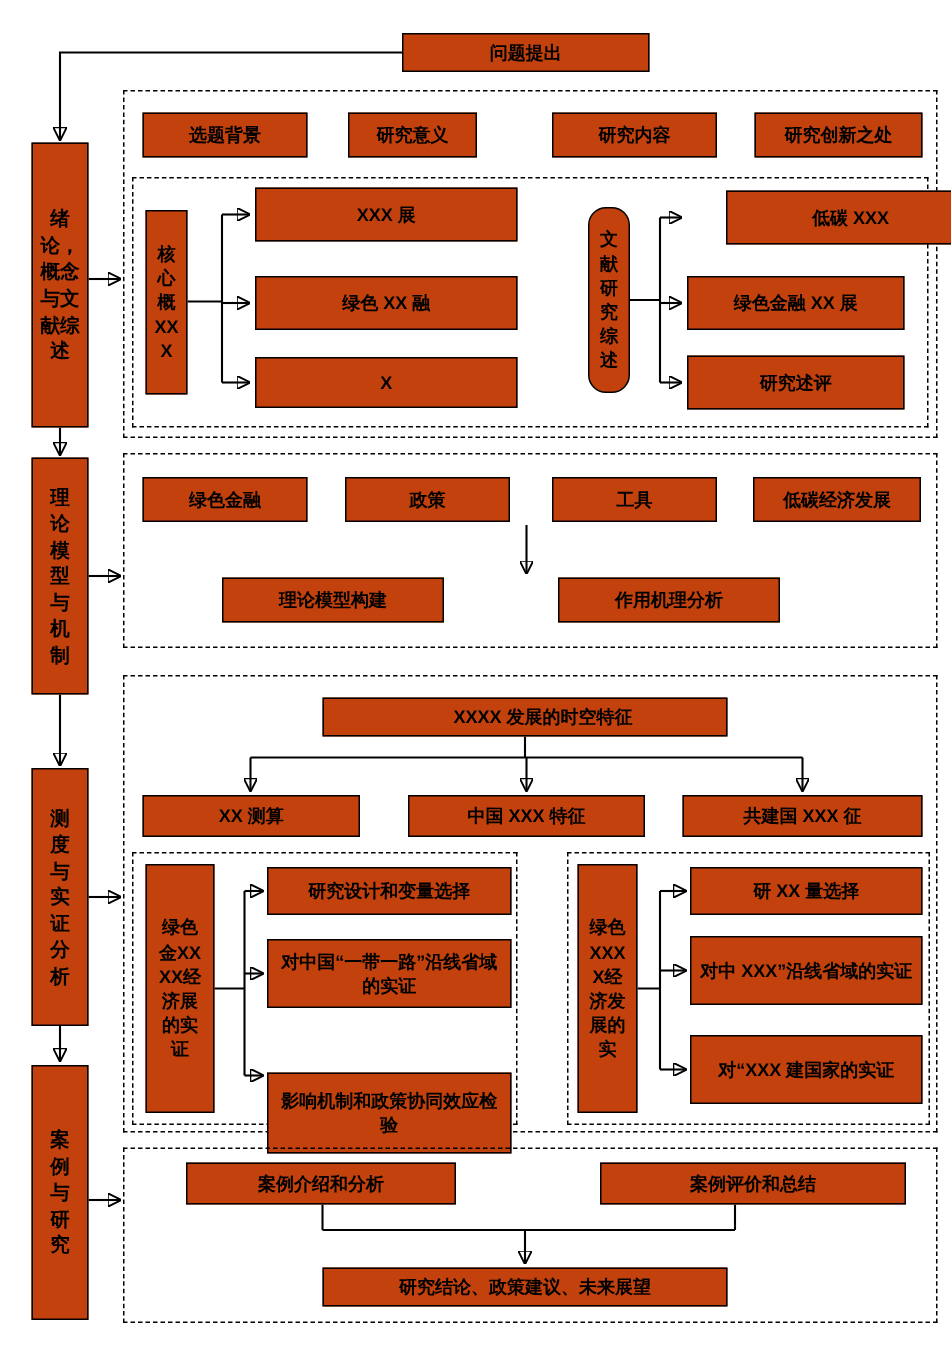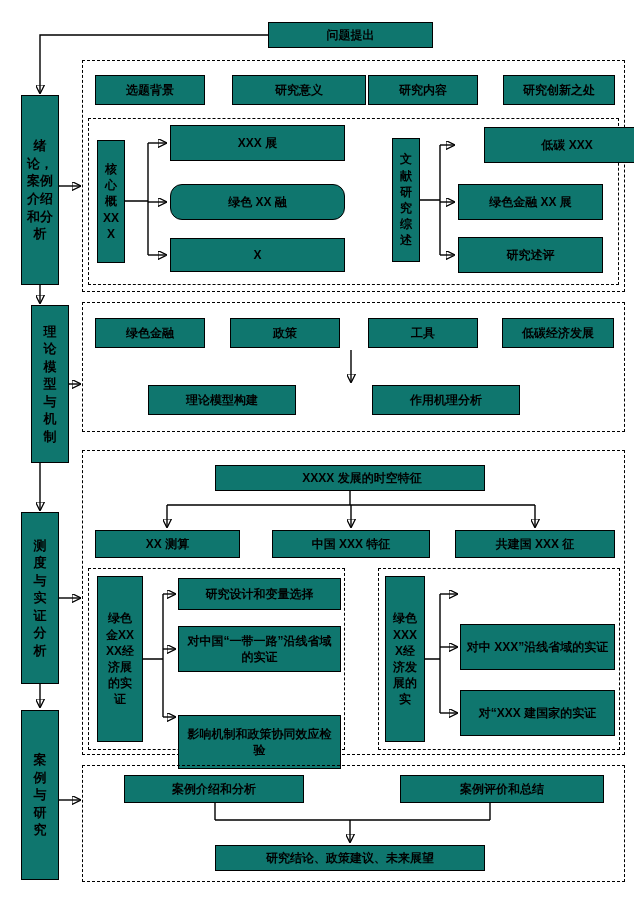--- a/index.html
+++ b/index.html
@@ -8,21 +8,21 @@
     position: relative;
     width: 634px;
     height: 899px;
     background: #ffffff;
     overflow: hidden;
   }
   .box {
     position: absolute;
     box-sizing: border-box;
     border: 1.5px solid #000;
-    background: #0f766e;
+    background: #c2410c;
     display: flex;
     align-items: center;
     justify-content: center;
     text-align: center;
     font-size: 12px;
     font-weight: bold;
     line-height: 1.35;
     padding: 2px 4px;
   }
   .vbox { word-break: break-all; }
@@ -94,40 +94,40 @@
     <line x1="440" y1="594" x2="457" y2="594" marker-end="url(#arw)"></line>
     <line x1="440" y1="647" x2="457" y2="647" marker-end="url(#arw)"></line>
     <line x1="440" y1="713" x2="457" y2="713" marker-end="url(#arw)"></line>
 
     <path d="M215,803 V820 M490,803 V820 M215,820 H490"></path>
     <line x1="350" y1="820" x2="350" y2="842" marker-end="url(#arw)"></line>
   </svg>
 
   <div class="box" style="left:268px; top:22px; width:165px; height:26px;">问题提出</div>
 
-  <div class="box vbox chapter" style="left:21px; top:95px; width:38px; height:190px;">绪论，案例介绍和分析</div>
-  <div class="box vbox chapter" style="left:31px; top:305px; width:38px; height:158px;">理论模型与机制</div>
+  <div class="box vbox chapter" style="left:21px; top:95px; width:38px; height:190px;">绪论，概念与文献综述</div>
+  <div class="box vbox chapter" style="left:21px; top:305px; width:38px; height:158px;">理论模型与机制</div>
   <div class="box vbox chapter" style="left:21px; top:512px; width:38px; height:172px;">测度与实证分析</div>
   <div class="box vbox chapter" style="left:21px; top:710px; width:38px; height:170px;text-align:center;">案例与研究</div>
 
   <div class="dashed" style="left:82px; top:60px; width:543px; height:232px;"></div>
 
   <div class="box" style="left:95px;  top:75px; width:110px; height:30px;">选题背景</div>
-  <div class="box" style="left:232px; top:75px; width:134px; height:30px;">研究意义</div>
+  <div class="box" style="left:232px; top:75px; width:86px; height:30px;">研究意义</div>
   <div class="box" style="left:368px; top:75px; width:110px; height:30px;">研究内容</div>
   <div class="box" style="left:503px; top:75px; width:112px; height:30px;">研究创新之处</div>
 
   <div class="dashed" style="left:88px; top:118px; width:531px; height:167px;"></div>
 
   <div class="box vbox" style="left:97px; top:140px; width:28px; height:123px; padding:2px 5px;">核心概XXX</div>
   <div class="box" style="left:170px; top:125px; width:175px; height:36px;">XXX 展</div>
-  <div class="box" style="left:170px; top:184px; width:175px; height:36px;border-radius:12px;">绿色 XX 融</div>
+  <div class="box" style="left:170px; top:184px; width:175px; height:36px;">绿色 XX 融</div>
   <div class="box" style="left:170px; top:238px; width:175px; height:34px;">X</div>
 
-  <div class="box vbox" style="left:392px; top:138px; width:28px; height:124px; padding:2px 5px;">文献研究综述</div>
+  <div class="box vbox" style="left:392px; top:138px; width:28px; height:124px; padding:2px 5px;border-radius:12px;">文献研究综述</div>
   <div class="box" style="left:458px; top:127px; width:166px; height:36px;margin-left:26px;">低碳 XXX</div>
   <div class="box" style="left:458px; top:184px; width:145px; height:36px;">绿色金融 XX 展</div>
   <div class="box" style="left:458px; top:237px; width:145px; height:36px;">研究述评</div>
 
   <div class="dashed" style="left:82px; top:302px; width:543px; height:130px;"></div>
 
   <div class="box" style="left:95px;  top:318px; width:110px; height:30px;">绿色金融</div>
   <div class="box" style="left:230px; top:318px; width:110px; height:30px;">政策</div>
   <div class="box" style="left:368px; top:318px; width:110px; height:30px;">工具</div>
   <div class="box" style="left:502px; top:318px; width:112px; height:30px;">低碳经济发展</div>
@@ -144,20 +144,21 @@
   <div class="box" style="left:455px; top:530px; width:160px; height:28px;">共建国 XXX 征</div>
 
   <div class="dashed" style="left:88px; top:568px; width:257px; height:182px;"></div>
   <div class="box vbox" style="left:97px; top:576px; width:46px; height:166px; padding:2px 6px;">绿色金XXXX经济展的实证</div>
   <div class="box" style="left:178px; top:578px; width:163px; height:32px;">研究设计和变量选择</div>
   <div class="box" style="left:178px; top:626px; width:163px; height:46px;">对中国“一带一路”沿线省域的实证</div>
   <div class="box" style="left:178px; top:694px; width:163px; height:54px;margin-top:21px;">影响机制和政策协同效应检验</div>
 
   <div class="dashed" style="left:378px; top:568px; width:242px; height:182px;"></div>
   <div class="box vbox" style="left:385px; top:576px; width:40px; height:166px; padding:2px 6px;">绿色XXXX经济发展的实</div>
+  <div class="box" style="left:460px; top:578px; width:155px; height:32px;">研 XX 量选择</div>
   <div class="box" style="left:460px; top:624px; width:155px; height:46px;">对中 XXX”沿线省域的实证</div>
   <div class="box" style="left:460px; top:690px; width:155px; height:46px;">对“XXX 建国家的实证</div>
 
   <div class="dashed" style="left:82px; top:765px; width:543px; height:117px;"></div>
 
   <div class="box" style="left:124px; top:775px; width:180px; height:28px;">案例介绍和分析</div>
   <div class="box" style="left:400px; top:775px; width:204px; height:28px;">案例评价和总结</div>
 
   <div class="box" style="left:215px; top:845px; width:270px; height:26px;">研究结论、政策建议、未来展望</div>
 

